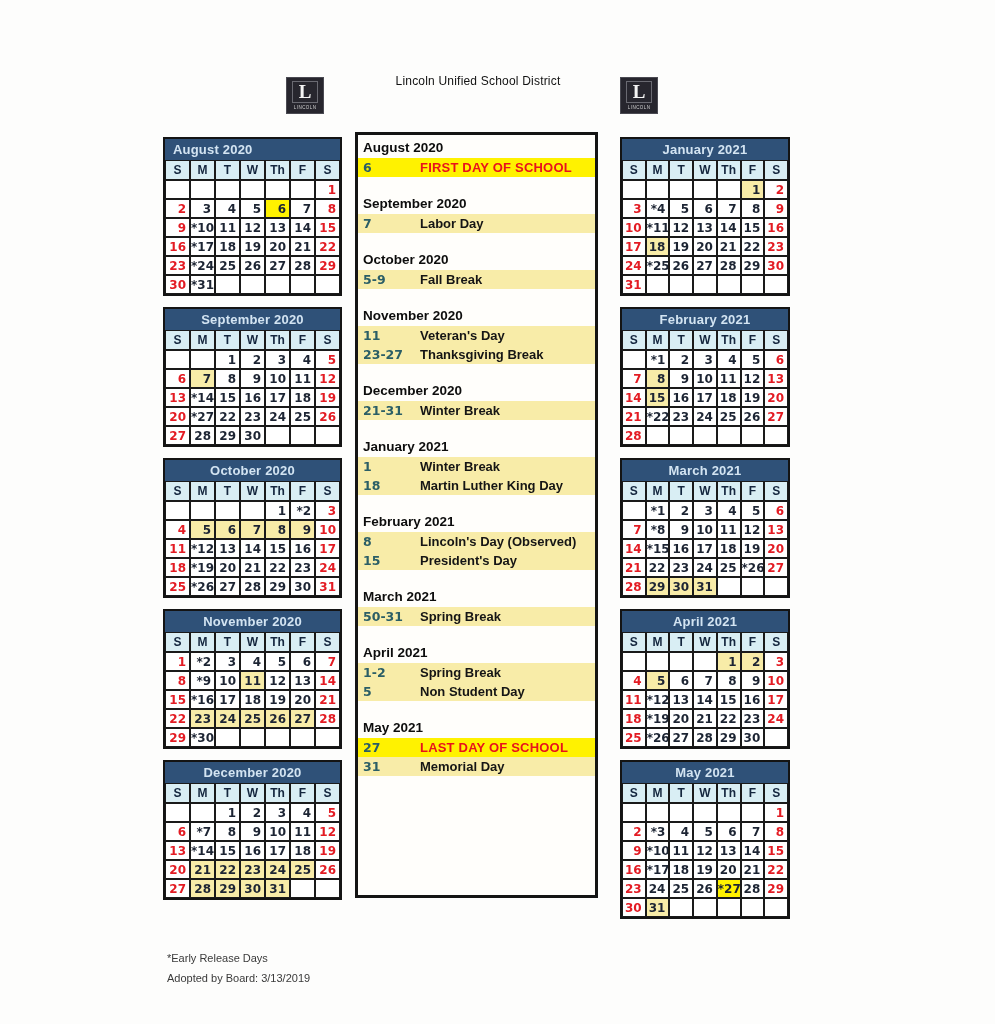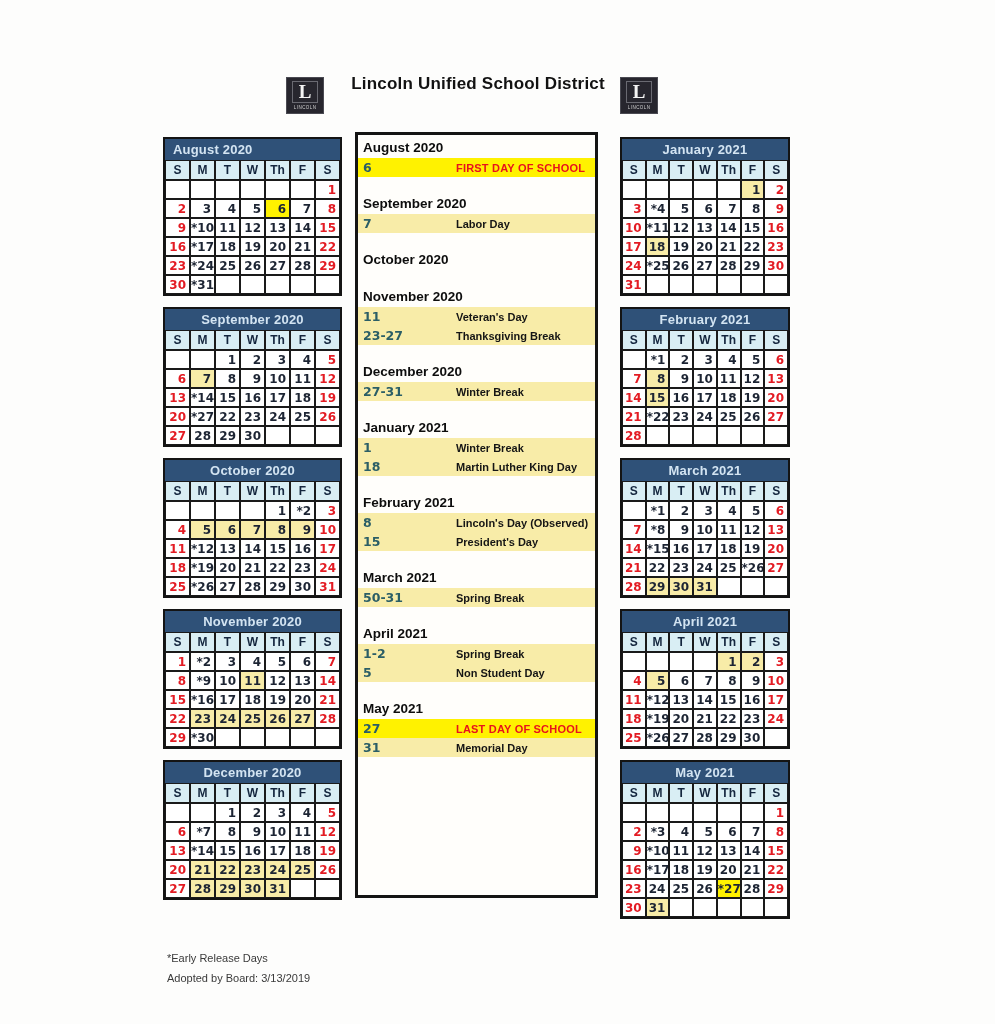--- a/index.html
+++ b/index.html
@@ -6,21 +6,21 @@
   html,body { background:#e9e9e9; }
   .page {
     position:relative; width:995px; height:1024px;
     background:#fdfdfc; overflow:hidden;
     font-family:"Liberation Sans", sans-serif;
     box-shadow:0 0 4px rgba(0,0,0,.2);
   }
   
   .doc-title {
     position:absolute; left:330px; top:74px; width:296px;
-    text-align:center; font-weight:bold; font-size:17px;
+    text-align:center; font-weight:normal; font-size:12px;
     line-height:1.22; color:#121212; letter-spacing:.2px;
   }
   .logo {
     position:absolute; top:77px; width:38px; height:37px;
     background:#27262e; border:1px solid #4a4a52;
     display:flex; flex-direction:column; align-items:center; justify-content:center;
   }
   .logo-left { left:286px; } .logo-right { left:620px; }
   .logo .logo-l {
     font-family:"Liberation Serif", serif; color:#f4f4f4;
@@ -68,21 +68,21 @@
   .evt-month-name {
     font-size:13.5px; font-weight:bold; color:#0d0d0d;
     padding:1px 0 2px 5px; line-height:17px;
   }
   .evt-row { display:flex; height:19px; background:var(--pale); align-items:center; }
   .evt-row.major { background:var(--bright); }
   .evt-date {
     width:62px; padding-left:5px; font-weight:bold; font-size:12.5px;
     color:var(--evt-date); font-family:"DejaVu Sans", sans-serif;
   }
-  .evt-label { font-size:11px; font-weight:bold; color:#151515;margin-left:36px; }
+  .evt-label { font-size:13px; font-weight:bold; color:#151515; }
   .evt-row.major .evt-label { color:var(--evt-red); letter-spacing:.2px; }
   
   .footnotes {
     position:absolute; left:167px; top:948px;
     font-size:11px; color:#3a3a3a; line-height:20px;
   }
 </style>
 </head>
 <body>
 
@@ -357,36 +357,40 @@
       </div>
       <div class="evt-month">
         <div class="evt-month-name">September 2020</div>
         <div class="evt-row">
           <span class="evt-date">7</span>
           <span class="evt-label">Labor Day</span>
         </div>
       </div>
       <div class="evt-month">
         <div class="evt-month-name">October 2020</div>
+        <div class="evt-row">
+          <span class="evt-date">5-9</span>
+          <span class="evt-label">Fall Break</span>
+        </div>
       </div>
       <div class="evt-month">
         <div class="evt-month-name">November 2020</div>
         <div class="evt-row">
           <span class="evt-date">11</span>
           <span class="evt-label">Veteran's Day</span>
         </div>
         <div class="evt-row">
           <span class="evt-date">23-27</span>
           <span class="evt-label">Thanksgiving Break</span>
         </div>
       </div>
       <div class="evt-month">
         <div class="evt-month-name">December 2020</div>
         <div class="evt-row">
-          <span class="evt-date">27-31</span>
+          <span class="evt-date">21-31</span>
           <span class="evt-label">Winter Break</span>
         </div>
       </div>
       <div class="evt-month">
         <div class="evt-month-name">January 2021</div>
         <div class="evt-row">
           <span class="evt-date">1</span>
           <span class="evt-label">Winter Break</span>
         </div>
         <div class="evt-row">

